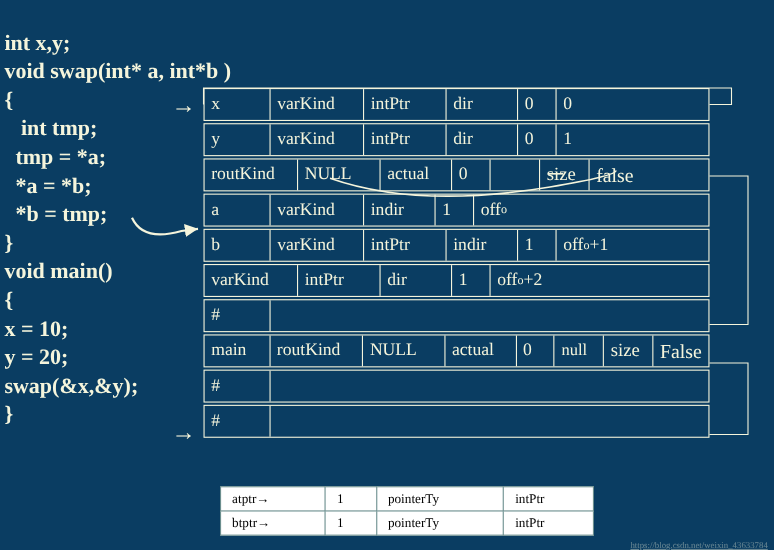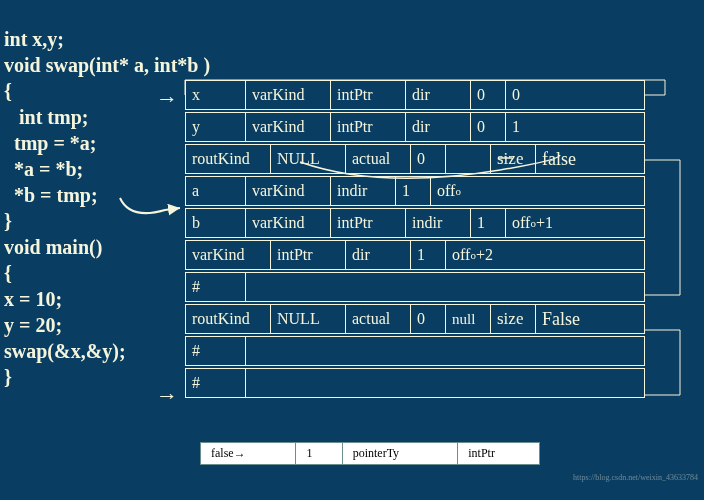--- a/index.html
+++ b/index.html
@@ -55,24 +55,25 @@
   .ct { flex: 1; font-size: 18px; }
   .sub { font-size: 11px; vertical-align: sub; }
   .arrow-r {
     position: absolute;
     color: #f5f5dc;
     font-size: 22px;
     font-weight: bold;
   }
   .watermark {
     position: absolute;
-    bottom: 18px;
+    bottom: 0;
     right: 6px;
     font-size: 8px;
     color: rgba(245,245,220,0.4);
+    text-decoration: underline;
   }
   .small-table {
     position: absolute;
     left: 200px;
     top: 442px;
     width: 340px;
     font-size: 12px;
     color: #000;
     background: #fff;
     border-collapse: collapse;
@@ -157,20 +158,21 @@
       <div class="cell c3">intPtr</div>
       <div class="cell c4">dir</div>
       <div class="cell c5">1</div>
       <div class="cell c6">off<span class="sub">o</span>+2</div>
     </div>
     <div class="row">
       <div class="cell c1">#</div>
       <div class="cell c6"></div>
     </div>
     <div class="row">
+      <div class="cell c1">main</div>
       <div class="cell c2">routKind</div>
       <div class="cell c3">NULL</div>
       <div class="cell c4">actual</div>
       <div class="cell c5">0</div>
       <div class="cell" style="width:45px;font-size:15px">null</div>
       <div class="cell cs">size</div>
       <div class="cell ct">False</div>
     </div>
     <div class="row">
       <div class="cell c1">#</div>
@@ -194,22 +196,28 @@
   <path d="M 120 198 Q 130 220 165 210 L 180 208" stroke="#f5f5dc" fill="none" stroke-width="2" marker-end="url(#ah)"></path>
   <path d="M 645 95 L 665 95 L 665 80 L 185 80 L 185 95" stroke="#f5f5dc" fill="none" stroke-width="1"></path>
   <path d="M 645 160 L 680 160 L 680 295 L 645 295" stroke="#f5f5dc" fill="none" stroke-width="1"></path>
   <path d="M 645 330 L 680 330 L 680 395 L 645 395" stroke="#f5f5dc" fill="none" stroke-width="1"></path>
   <path d="M 300 162 Q 380 190 500 170 Q 560 160 560 155" stroke="#f5f5dc" fill="none" stroke-width="1.5"></path>
   <line x1="498" y1="158" x2="512" y2="158" stroke="#f5f5dc" stroke-width="1.5"></line>
 </svg>
 
 <table class="small-table">
   <tbody>
+      <tr>
+    <td>atptr→</td>
+    <td>1</td>
+    <td>pointerTy</td>
+    <td>intPtr</td>
+  </tr>
   <tr>
-    <td>false→</td>
+    <td>btptr→</td>
     <td>1</td>
     <td>pointerTy</td>
     <td>intPtr</td>
   </tr>
 </tbody>
   </table>
 
 <div class="watermark">https://blog.csdn.net/weixin_43633784</div>
 
 </body></html>

